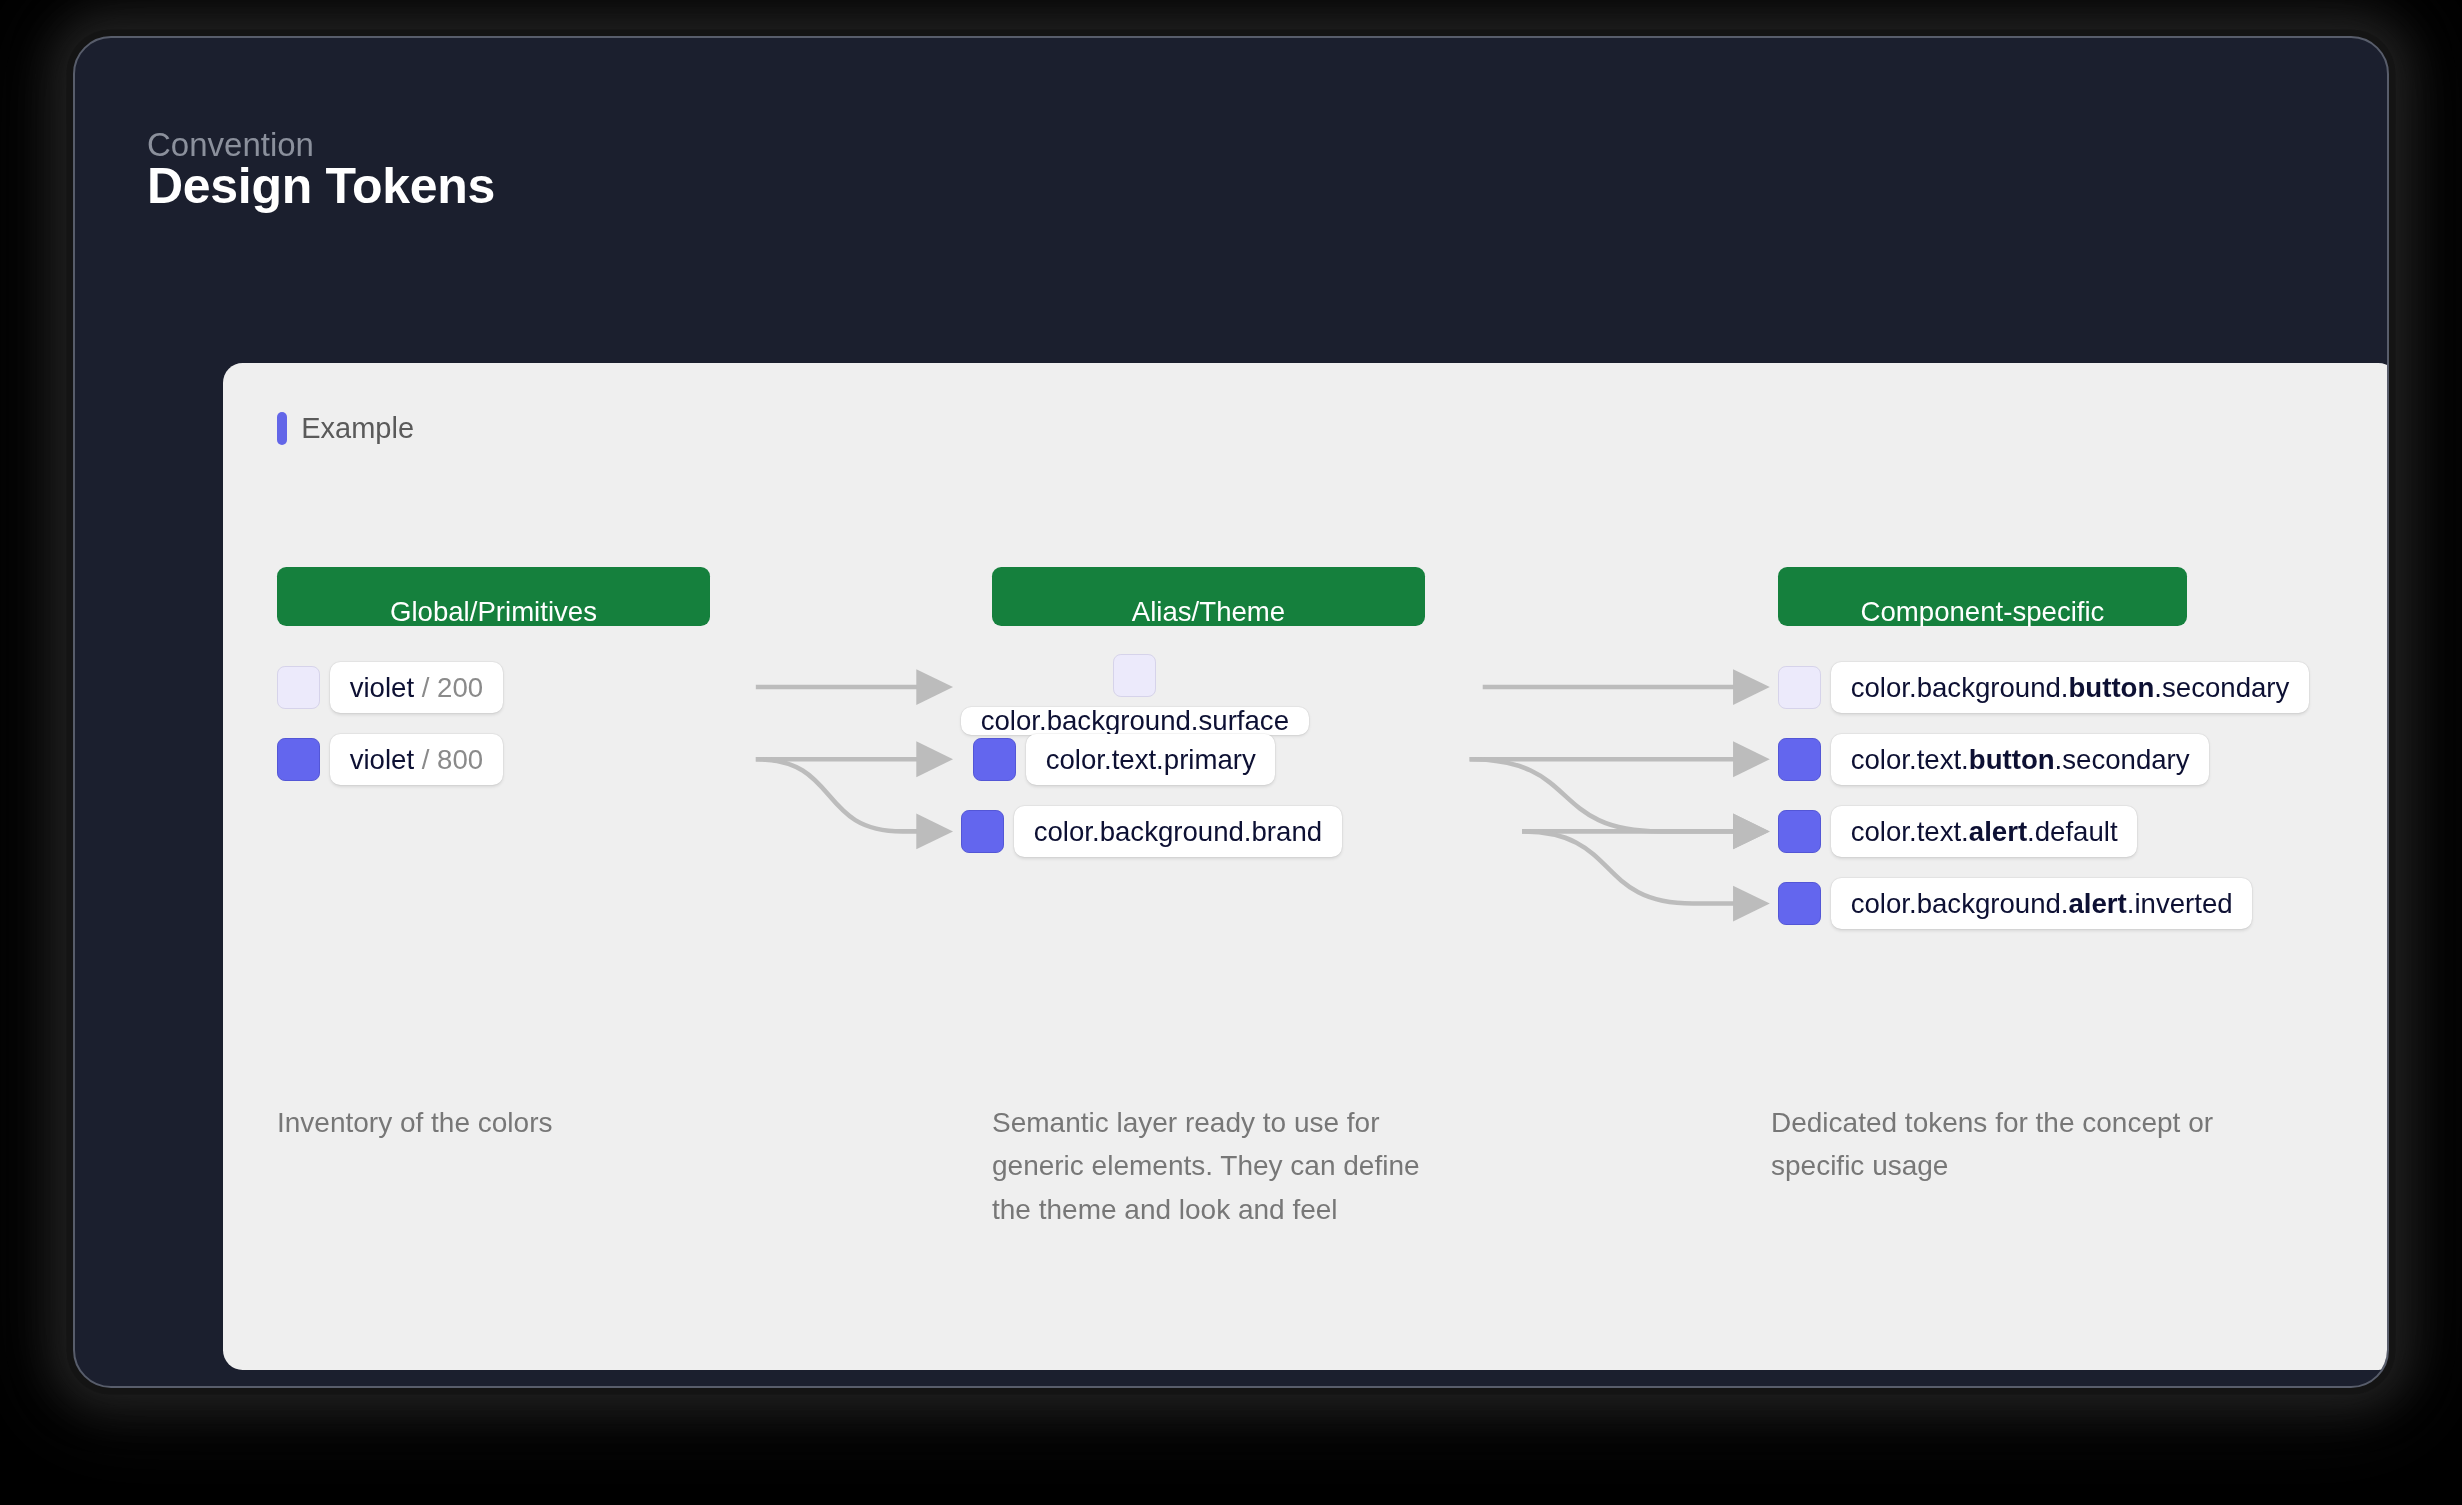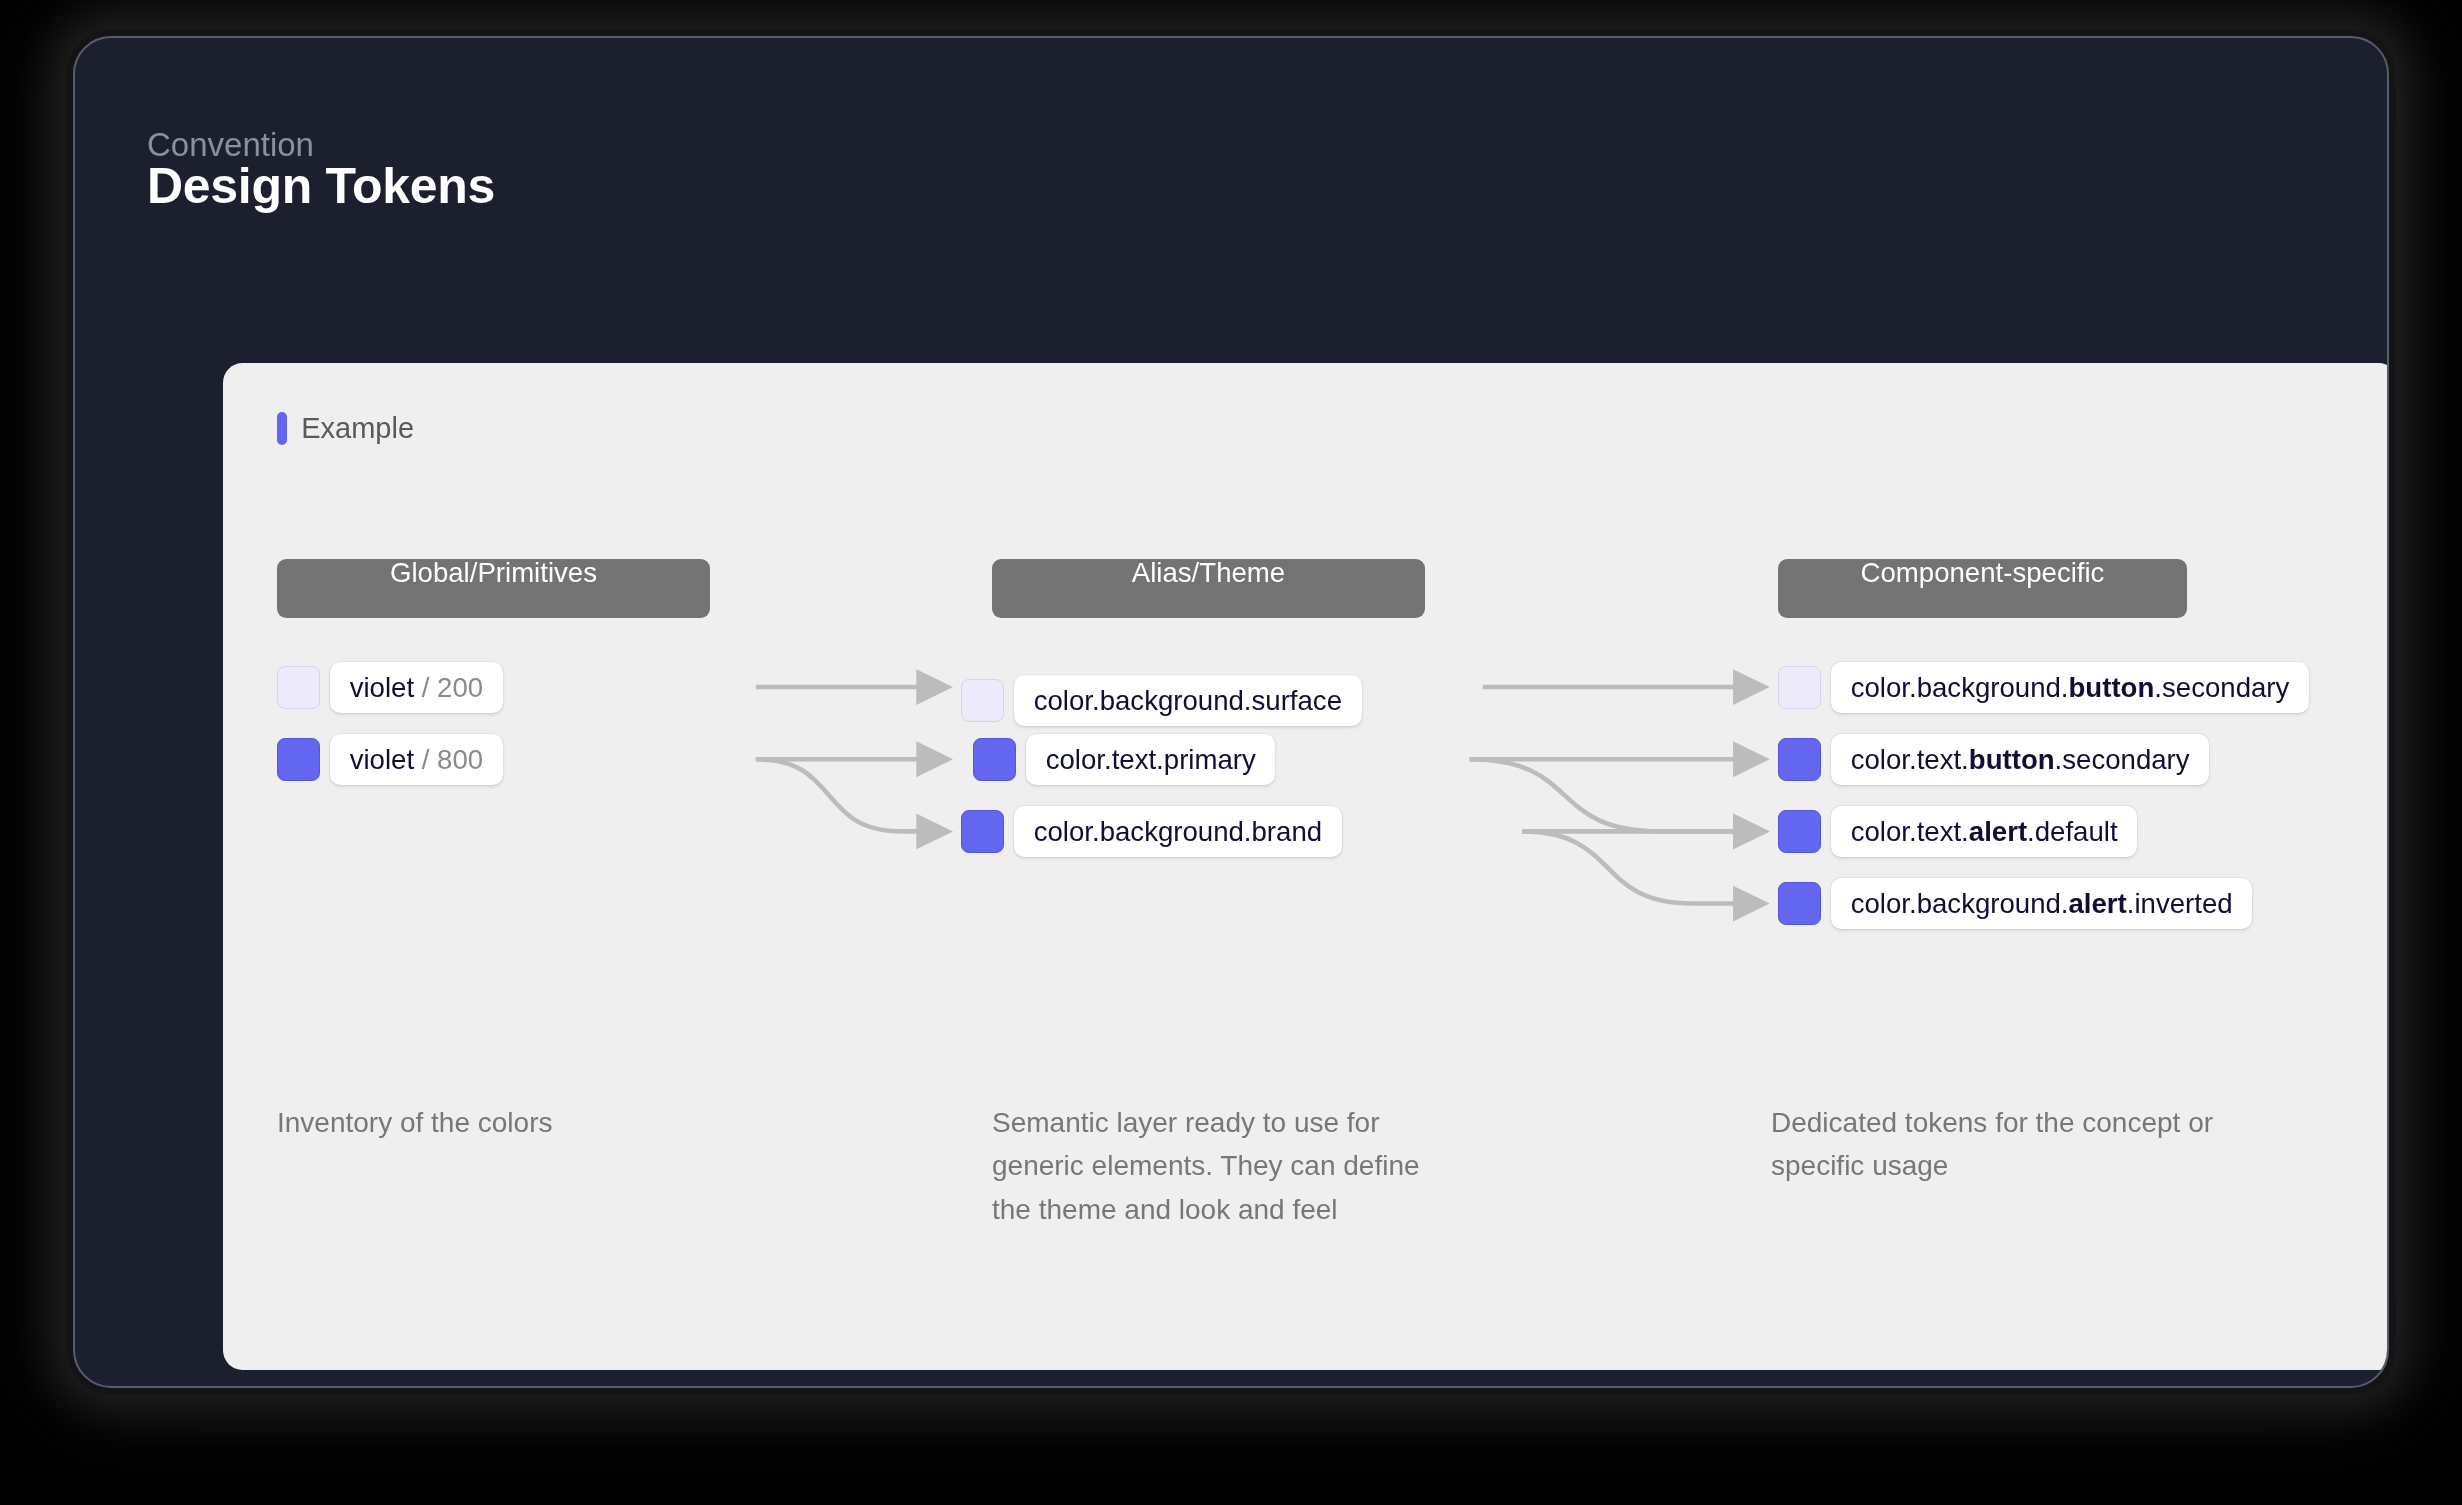--- a/index.html
+++ b/index.html
@@ -105,26 +105,26 @@
     position: absolute;
     left: 0;
     top: 0;
     width: 2175px;
     height: 1007px;
     pointer-events: none;
   }
 
   .col-header {
     position: absolute;
-    top: 196px;
+    top: 204px;
     height: 59px;
-    background: #737373;
+    background: #15803d;
     border-radius: 9.2px;
     display: flex;
-    align-items: flex-start;
+    align-items: flex-end;
     justify-content: center;
     padding: 0 22px;
   }
   .col-header span {
     color: #ffffff;
     font-size: 27.6px;
     line-height: 1;
     white-space: nowrap;
   }
   .ch-global    { left: 54px;   width: 433px; }
@@ -233,21 +233,21 @@
             <span class="chip-text"><span>violet</span><span class="dim"> / 200</span></span>
           </div>
         </div>
         <div class="node-row" style="left:54px; top:371px;">
           <div class="swatch deep"></div>
           <div class="chip">
             <span class="chip-text"><span>violet</span><span class="dim"> / 800</span></span>
           </div>
         </div>
 
-        <div class="node-row" style="left:738px; top:312px;">
+        <div class="node-row" style="left:738px; top:291px;flex-direction:column;">
           <div class="swatch light"></div>
           <div class="chip">
             <span class="chip-text"><span>color.background.surface</span></span>
           </div>
         </div>
         <div class="node-row" style="left:738px; top:371px;padding-left:12px;">
           <div class="swatch deep"></div>
           <div class="chip">
             <span class="chip-text"><span>color.text.primary</span></span>
           </div>

